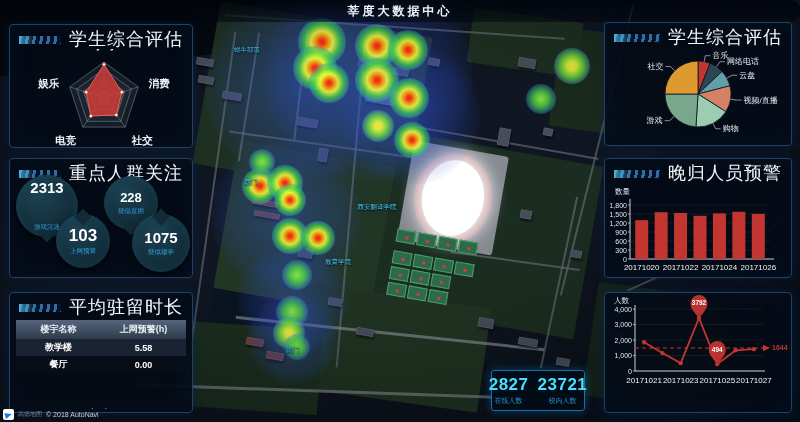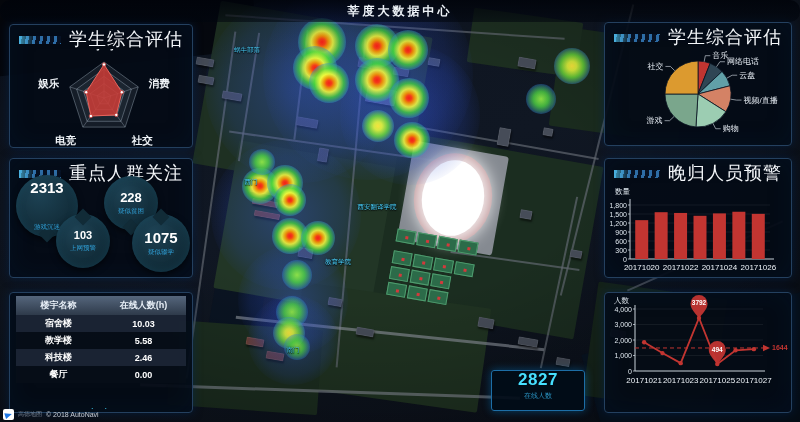--- a/index.html
+++ b/index.html
@@ -56,21 +56,21 @@
   table.dtable{width:170px;margin:3px auto 0;border-collapse:collapse;font-size:9px;table-layout:fixed;}
   table.dtable th{background:linear-gradient(#55667c,#2e3a4a);color:#e8eff7;font-weight:bold;padding:3px 0;}
   table.dtable td{color:#fff;font-weight:bold;text-align:center;padding:2px 0;}
   table.dtable tbody tr:nth-child(odd){background:rgba(28,38,54,.92);}
   table.dtable tbody tr:nth-child(even){background:rgba(10,16,26,.55);}
   .pagedots{position:absolute;bottom:0;left:0;right:0;text-align:center;color:#3fc8ea;font-size:9px;letter-spacing:4px;line-height:8px;cursor:pointer;}
 
   
   .statbox{position:absolute;left:491px;top:370px;width:94px;height:41px;z-index:25;
            background:rgba(1,12,24,.92);border:1px solid #1d6ea6;border-radius:3px;
-           box-shadow:0 0 9px rgba(0,130,210,.45);display:flex;align-items:flex-start;justify-content:center;gap:9px;}
+           box-shadow:0 0 9px rgba(0,130,210,.45);display:flex;align-items:center;justify-content:center;gap:9px;}
   .stat{text-align:center;}
   .stat .v{color:#46e0ff;font-size:17px;font-weight:bold;letter-spacing:.5px;line-height:1;}
   .stat .l{color:#2a93c2;font-size:7px;margin-top:3px;}
 
   
   .attr{position:absolute;left:3px;bottom:2px;z-index:30;display:flex;align-items:center;gap:4px;}
   .gaode{width:11px;height:11px;background:#fff;border-radius:2px;position:relative;}
   .gaode i{position:absolute;left:2px;top:3px;width:0;height:0;border-left:7px solid #1e78e8;
            border-top:3px solid transparent;border-bottom:3px solid transparent;transform:rotate(-18deg);}
   .gtext{color:rgba(200,206,216,.55);font-size:6px;}
@@ -262,50 +262,46 @@
     <div id="badges">
         <div class="badge down" style="left: 6px; top: 16px; width: 62px; height: 62px; gap: 25px;">
           <div class="v" style="font-size: 15px;">2313</div>
           <div class="l">游戏沉迷</div>
         </div>
         <div class="badge down" style="left: 94px; top: 17px; width: 54px; height: 54px;">
           <div class="v" style="font-size: 13px;">228</div>
           <div class="l">疑似贫困</div>
         </div>
         <div class="badge up" style="left: 46px; top: 55px; width: 54px; height: 54px;">
-          <div class="v" style="font-size: 11px;">103</div>
+          <div class="v" style="font-size: 17px;">103</div>
           <div class="l">上网预警</div>
         </div>
         <div class="badge up" style="left: 122px; top: 55px; width: 58px; height: 58px;">
           <div class="v" style="font-size: 15px;">1075</div>
           <div class="l">疑似辍学</div>
         </div>
       </div>
   </div>
 
   <div class="panel" style="left:9px;top:292px;width:184px;height:121px;">
+    <div class="phead">
+      <div class="hatch"></div>
+      <div class="ptitle">平均驻留时长</div>
+    </div>
     <table class="dtable">
       <thead id="dwell-head">
           <tr>
             <th>楼宇名称</th>
-            <th>在线人数(h)</th>
+            <th>上网预警(h)</th>
           </tr>
         </thead>
         <tbody id="dwell-body">
           <tr>
-            <td>宿舍楼</td>
-            <td>10.03</td>
-          </tr>
-          <tr>
             <td>教学楼</td>
             <td>5.58</td>
-          </tr>
-          <tr>
-            <td>科技楼</td>
-            <td>2.46</td>
           </tr>
           <tr>
             <td>餐厅</td>
             <td>0.00</td>
           </tr>
         </tbody>
     </table>
     <div class="pagedots">· ·</div>
   </div>
 
@@ -423,20 +419,24 @@
       A8.5,8.5 0 1 1 120.78571428571428,56.584 C120.78571428571428,61.084 118.28571428571428,64.084 112.28571428571428,71.084 Z" fill="#c23531" opacity="0.95"></path>
         <text x="112.28571428571428" y="58.584" font-size="6.5" fill="#fff" text-anchor="middle" font-weight="bold">494</text>
       </svg>
   </div>
 
   <div class="statbox">
     <div class="stat">
       <div class="v">2827</div>
       <div class="l">在线人数</div>
     </div>
+    <div class="stat">
+      <div class="v">23721</div>
+      <div class="l">校内人数</div>
+    </div>
   </div>
 
   <div class="attr">
     <span class="gaode">
         <i></i>
       </span>
     <span class="gtext">高德地图</span>
     <span class="copy">© 2018 AutoNavi</span>
   </div>
 </div>

